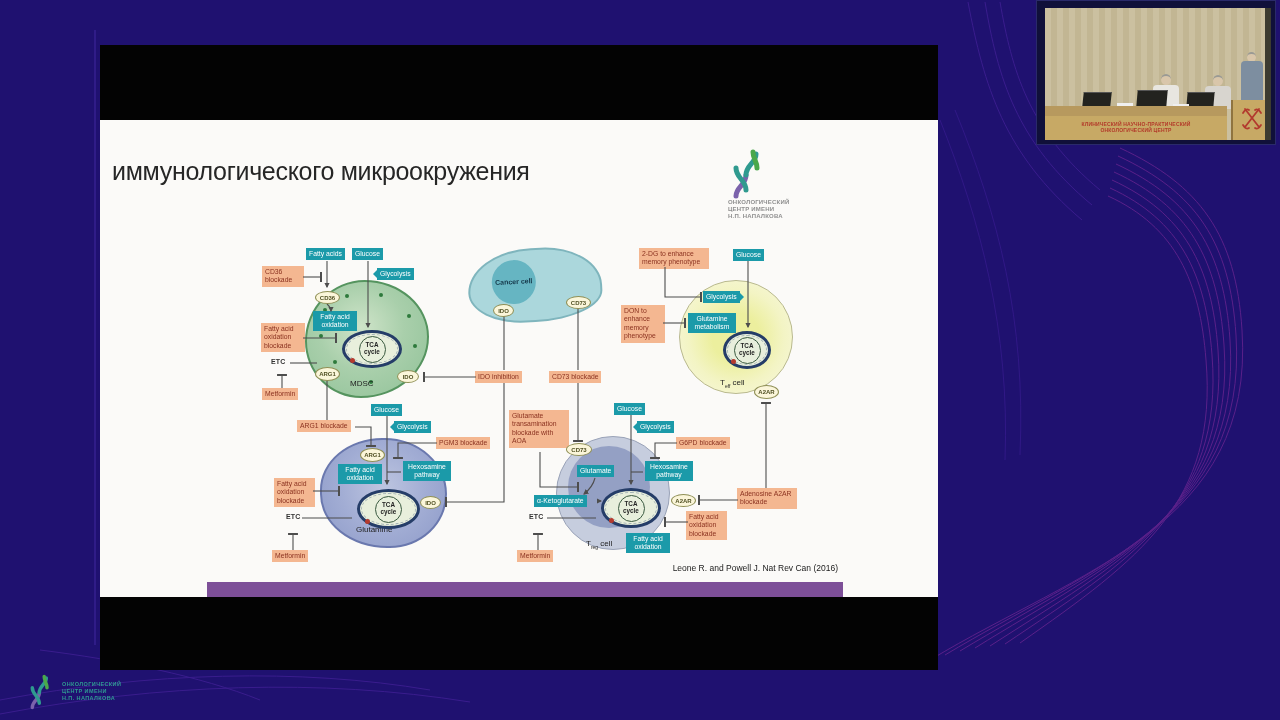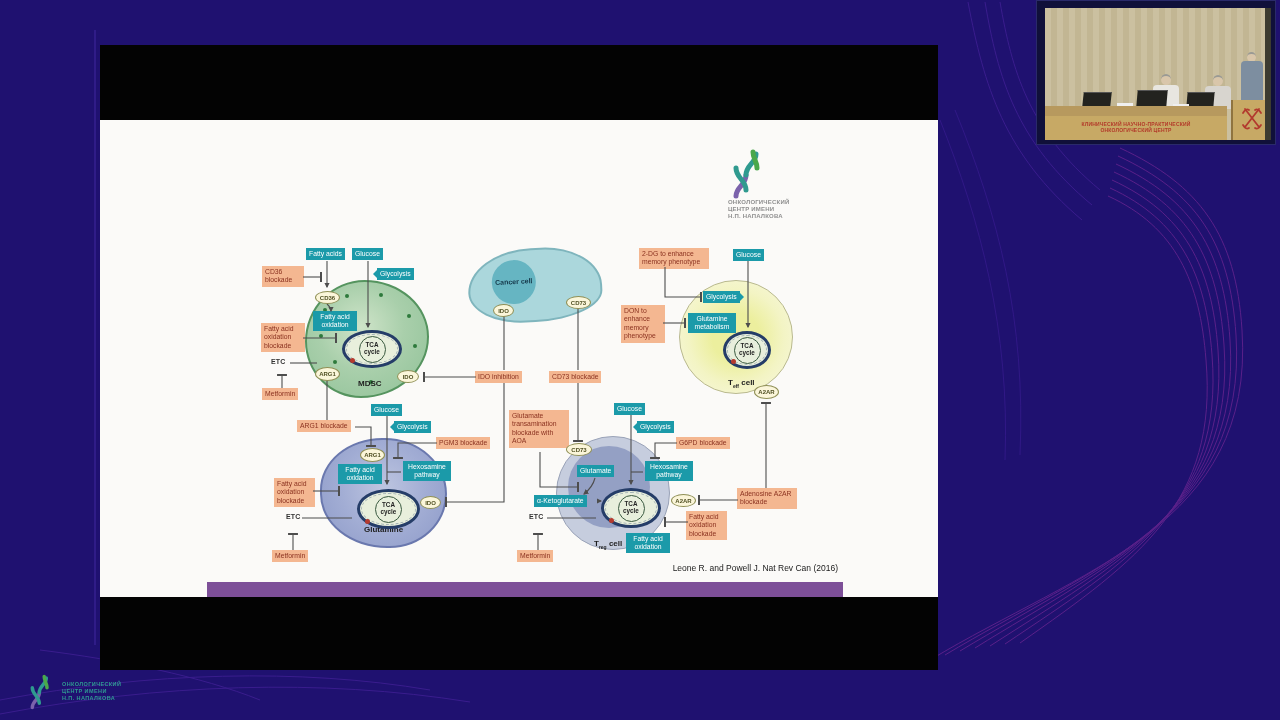--- a/index.html
+++ b/index.html
@@ -25,21 +25,21 @@
   
   .tb { position:absolute; background:#1b9aa9; color:#fff; font-size:6.8px; line-height:1.2; padding:2px 3px; text-align:center; }
   .notch-l::before { content:""; position:absolute; left:-4px; top:50%; margin-top:-4px;
       border-top:4px solid transparent; border-bottom:4px solid transparent; border-right:4px solid #1b9aa9; }
   .notch-r::after { content:""; position:absolute; right:-4px; top:50%; margin-top:-4px;
       border-top:4px solid transparent; border-bottom:4px solid transparent; border-left:4px solid #1b9aa9; }
   .ob { position:absolute; background:#f4b791; color:#8b3220; font-size:6.8px; line-height:1.25; padding:2px 3px; text-align:left; }
   .oval { position:absolute; background:#fbf6da; border:1px solid #8f8f55; border-radius:50%;
       font-size:6px; font-weight:bold; color:#4f4f22; display:flex; align-items:center; justify-content:center; z-index:5; }
   .etc { position:absolute; font-size:7px; color:#333; font-weight:bold; letter-spacing:.2px; }
-  .cell-label { position:absolute; font-size:8px; font-weight:bold; color:#1e1e1e;margin-left:8px; }
+  .cell-label { position:absolute; font-size:8px; font-weight:normal; color:#1e1e1e; }
   .cell-label sub { font-size:5px; }
 
   .cell { position:absolute; }
   .mdsc-blob { left:205px; top:160px; width:124px; height:118px; background:radial-gradient(circle at 45% 40%, #cfe4c9 0%, #a9cfab 45%, #8fc197 100%);
       border:2px solid #55945f; border-radius:48% 52% 55% 45% / 52% 48% 52% 48%; }
   .mac-blob { left:220px; top:318px; width:127px; height:110px; background:radial-gradient(circle at 50% 45%, #bdc5e0 0%, #a2adD4 50%, #8d9ac8 100%);
       border:2px solid #6a78ae; border-radius:50% 50% 46% 54% / 48% 52% 50% 50%; }
   .cancer-blob { left:368px; top:128px; width:134px; height:74px; background:#abd7dc; border:2px solid #7fb5bd;
       border-radius:52% 48% 55% 45% / 62% 58% 42% 46%; transform:rotate(-3deg); }
   .cancer-nuc { position:absolute; left:22px; top:9px; width:44px; height:44px; background:#66b5c2; border-radius:50%;
@@ -109,20 +109,21 @@
 </svg>
 <div class="vline"></div>
 
 <div class="stage">
   <div class="bar-top"></div>
   <div class="bar-bottom"></div>
 
   <div class="slide">
 
     <div class="slide-title">
+      <div>иммунологического микроокружения</div>
     </div>
 
     <svg class="slide-logo-icon" width="40" height="50" viewBox="0 0 40 50">
       <g fill="none" stroke-width="5" stroke-linecap="round">
         <path d="M9,47 C9,38 19,36 19,26" stroke="#7b62ab"></path>
         <path d="M19,41 C19,31 9,29 9,19" stroke="#2f9a8f"></path>
         <path d="M19,26 C19,16 29,14 29,5" stroke="#2f9a8f"></path>
         <path d="M30,19 C30,12 26,10 26,3" stroke="#4aa84a"></path>
       </g>
     </svg>

